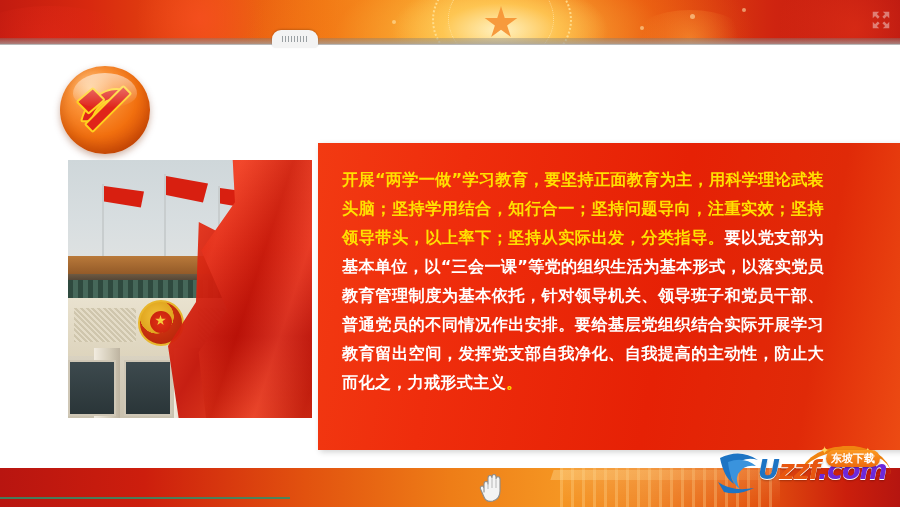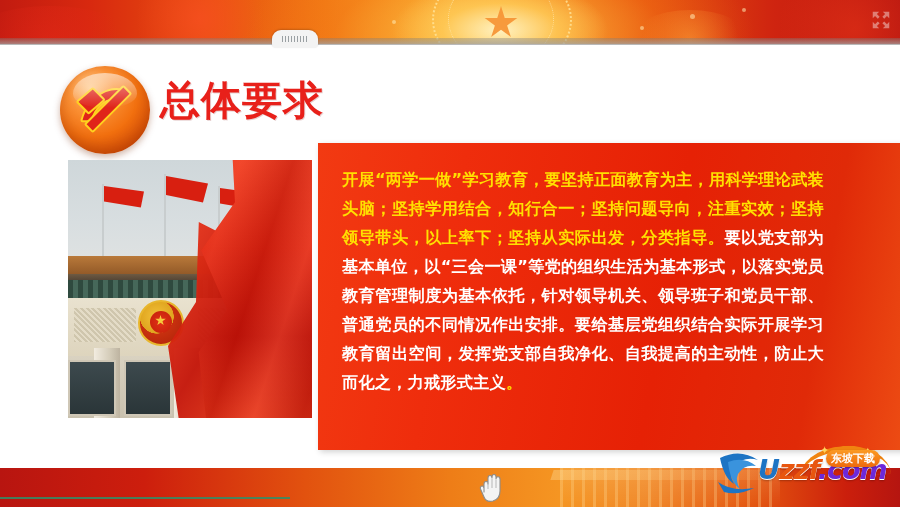--- a/index.html
+++ b/index.html
@@ -236,21 +236,20 @@
         <path d="M -22 10 C -16 -12, 4 -24, 20 -18 L 16 -10 C 3 -15, -10 -5, -14 10 Z" fill="#e0241a"></path>
         <path d="M 18 -22 L 24 -16 L -12 20 L -18 14 Z" fill="#e0241a" stroke="#ffd21e" stroke-width="4" stroke-linejoin="round"></path>
         <path d="M 18 -22 L 24 -16 L -12 20 L -18 14 Z" fill="#e0241a"></path>
         <path d="M -26 -8 L -12 -20 L -2 -10 L -16 2 Z" fill="#e0241a" stroke="#ffd21e" stroke-width="4" stroke-linejoin="round"></path>
         <path d="M -26 -8 L -12 -20 L -2 -10 L -16 2 Z" fill="#e0241a"></path>
       </g>
     </svg>
     <div class="emblem-gloss"></div>
   </div>
 
-  <div class="title">总体要求</div>
 
   <div class="photo">
     <div class="ph-sky"></div>
 
     <div class="ph-pole" style="left:34px;top:24px;height:80px;"></div>
     <div class="ph-flag f1" style="left:36px;top:26px;width:40px;height:30px;"></div>
     <div class="ph-pole" style="left:96px;top:14px;height:90px;"></div>
     <div class="ph-flag f2" style="left:98px;top:16px;width:42px;height:34px;"></div>
     <div class="ph-pole" style="left:150px;top:26px;height:78px;"></div>
     <div class="ph-flag f1" style="left:152px;top:28px;width:38px;height:30px;"></div>

